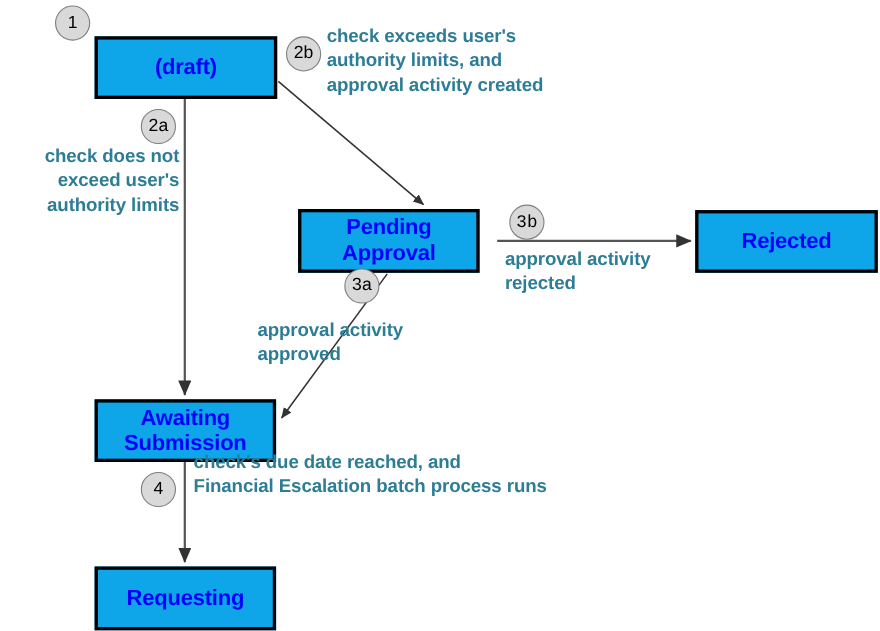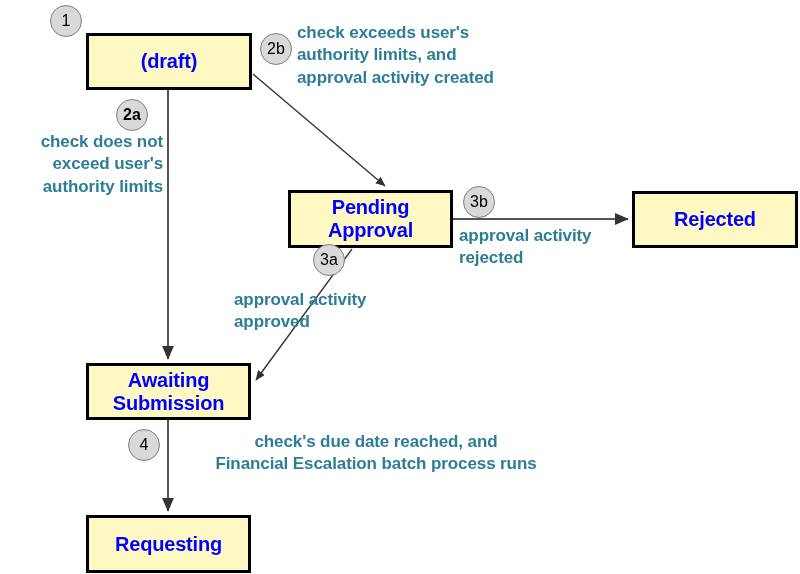--- a/index.html
+++ b/index.html
@@ -23,21 +23,21 @@
     left: 0;
     top: 0;
     width: 800px;
     height: 574px;
     pointer-events: none;
   }
   .node {
     position: absolute;
     box-sizing: border-box;
     border: 3px solid #000000;
-    background: #fef9c3;
+    background: #0ea5e9;
     color: #0000FF;
     font-weight: bold;
     font-size: 20px;
     line-height: 1.15;
     text-align: center;
     display: flex;
     align-items: center;
     justify-content: center;
     white-space: pre-line;
     letter-spacing: -0.2px;
@@ -97,21 +97,21 @@
 
     <line x1="452" y1="219" x2="628" y2="219" stroke="#555555" stroke-width="2" marker-end="url(#arrowhead)"></line>
 
     <line x1="168" y1="420" x2="168" y2="511" stroke="#555555" stroke-width="2" marker-end="url(#arrowhead)"></line>
   </svg>
 
   <div class="node" style="left:86px; top:33px; width:166px; height:57px;">
     <span>(draft)</span>
   </div>
 
-  <div class="node" style="left:288px; top:190px; width:165px; height:58px;">
+  <div class="node" style="left:271px; top:190px; width:165px; height:58px;">
     <span>Pending
 Approval</span>
   </div>
 
   <div class="node" style="left:632px; top:191px; width:166px; height:57px;">
     <span>Rejected</span>
   </div>
 
   <div class="node" style="left:86px; top:363px; width:165px; height:57px;justify-content:center;">
     <span>Awaiting
@@ -119,33 +119,33 @@
   </div>
 
   <div class="node" style="left:86px; top:515px; width:165px; height:58px;">
     <span>Requesting</span>
   </div>
 
   <div class="badge big" style="left:50px; top:5px;">
     <span>1</span>
   </div>
 
-  <div class="badge" style="left:116px; top:99px;font-weight:bold;">
+  <div class="badge" style="left:128px; top:99px;">
     <span>2a</span>
   </div>
 
   <div class="badge" style="left:260px; top:33px;">
     <span>2b</span>
   </div>
 
   <div class="badge" style="left:313px; top:244px;">
     <span>3a</span>
   </div>
 
-  <div class="badge" style="left:463px; top:186px;">
+  <div class="badge" style="left:463px; top:186px;font-family:Liberation Mono, monospace;">
     <span>3b</span>
   </div>
 
   <div class="badge big" style="left:128px; top:429px;">
     <span>4</span>
   </div>
 
   <div class="edge-label right-align" style="left:3px; top:131px; width:160px;">check does not
 exceed user's
 authority limits</div>
@@ -153,16 +153,16 @@
   <div class="edge-label left-align" style="left:297px; top:22px; width:260px;">check exceeds user's
 authority limits, and
 approval activity created</div>
 
   <div class="edge-label left-align" style="left:234px; top:289px; width:200px;">approval activity
 approved</div>
 
   <div class="edge-label left-align" style="left:459px; top:225px; width:180px;">approval activity
 rejected</div>
 
-  <div class="edge-label left-align" style="left:176px; top:431px; width:400px;text-align:center;">check's due date reached, and
+  <div class="edge-label left-align" style="left:176px; top:409px; width:400px;">check's due date reached, and
 Financial Escalation batch process runs</div>
 
 </div>
 
 </body></html>

